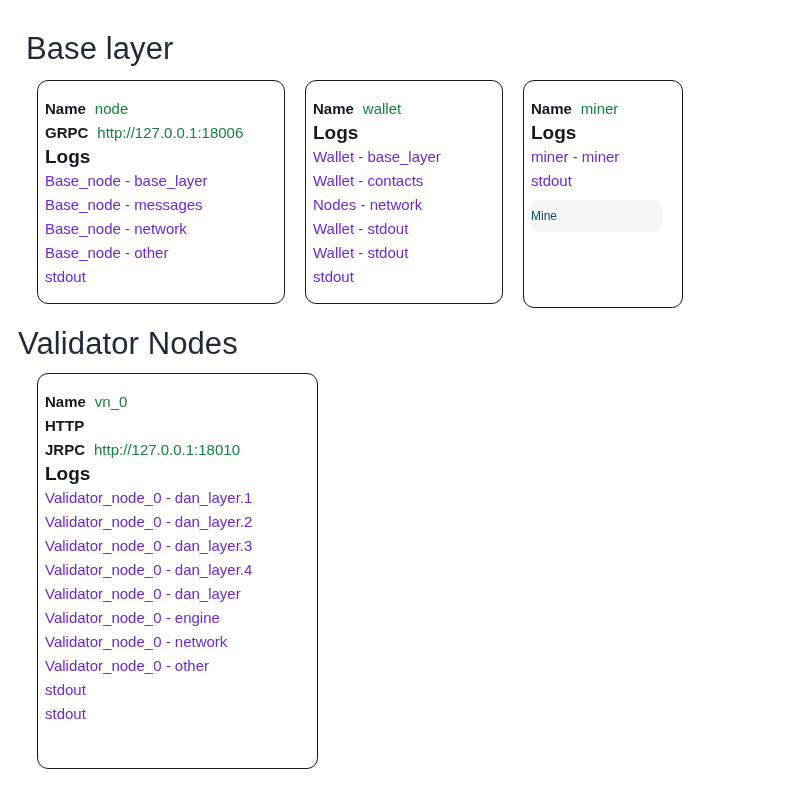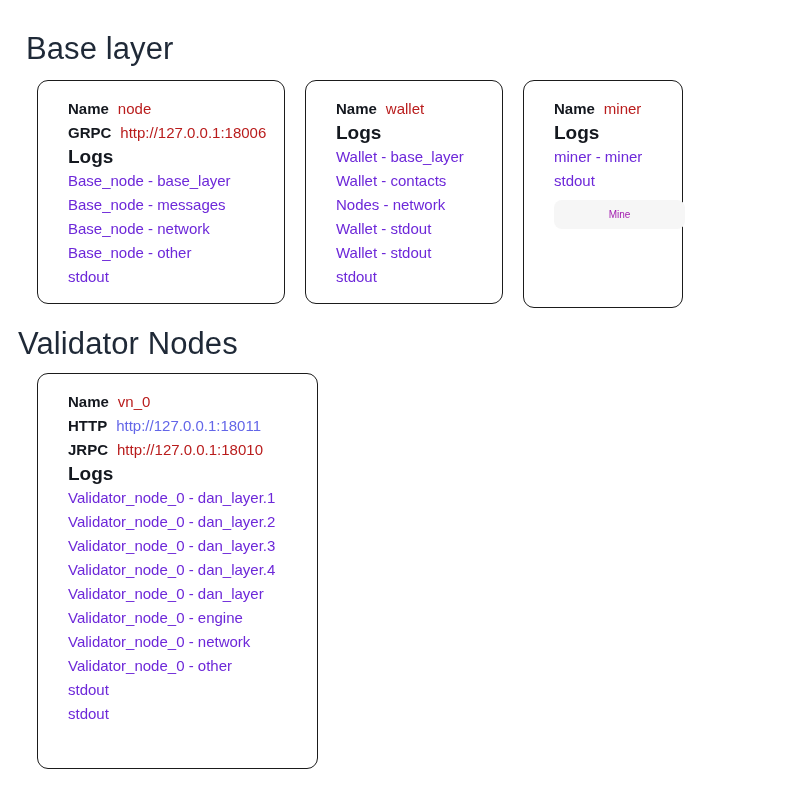--- a/index.html
+++ b/index.html
@@ -28,38 +28,38 @@
     letter-spacing: 0.1px;
     line-height: 1.15;
     margin: 0;
   }
 
   .card {
     position: absolute;
     background: #ffffff;
     border: 1px solid #1b1b1b;
     border-radius: 11px;
-    padding: 16px 14px 14px 30px;
+    padding: 16px 14px 14px 7px;
   }
 
   .kv {
     display: flex;
     align-items: baseline;
     line-height: 24px;
     white-space: nowrap;
   }
   .kv .k {
     font-weight: bold;
     font-size: 15px;
     color: #14181f;
     margin-right: 9px;
   }
   .kv .v {
     font-size: 15px;
-    color: #b91c1c;
+    color: #15803d;
     font-weight: 400;
   }
   .kv .v.link {
     color: #6366e8;
   }
 
   .logs-label {
     font-weight: bold;
     font-size: 19px;
     color: #14181f;
@@ -78,23 +78,23 @@
 
   .mine-btn {
     display: block;
     width: 131px;
     margin-top: 7px;
     padding: 9px 0;
     background: #f6f6f6;
     border: none;
     border-radius: 8px;
     font-family: "Liberation Sans", "DejaVu Sans", sans-serif;
-    font-size: 10px;
-    color: #a21caf;
-    text-align: center;
+    font-size: 12px;
+    color: #0c4a6e;
+    text-align: left;
     cursor: pointer;
   }
 
   
   #heading-base-layer { position: absolute; left: 26px; top: 31px; }
   #card-node   { left: 37px;  top: 80px;  width: 248px; height: 224px; }
   #card-wallet { left: 305px; top: 80px;  width: 198px; height: 224px; }
   #card-miner  { left: 523px; top: 80px;  width: 160px; height: 228px; }
   #heading-validator-nodes { position: absolute; left: 18px; top: 326px; }
   #card-vn-0   { left: 37px;  top: 373px; width: 281px; height: 396px; }
@@ -150,21 +150,20 @@
 
   <h1 class="section-title" id="heading-validator-nodes">Validator Nodes</h1>
 
   <div class="card" id="card-vn-0">
     <div class="kv">
       <span class="k">Name</span>
       <span class="v">vn_0</span>
     </div>
     <div class="kv">
       <span class="k">HTTP</span>
-      <span class="v link">http://127.0.0.1:18011</span>
     </div>
     <div class="kv">
       <span class="k">JRPC</span>
       <span class="v">http://127.0.0.1:18010</span>
     </div>
     <div class="logs-label">Logs</div>
     <a class="log-link">Validator_node_0 - dan_layer.1</a>
     <a class="log-link">Validator_node_0 - dan_layer.2</a>
     <a class="log-link">Validator_node_0 - dan_layer.3</a>
     <a class="log-link">Validator_node_0 - dan_layer.4</a>

